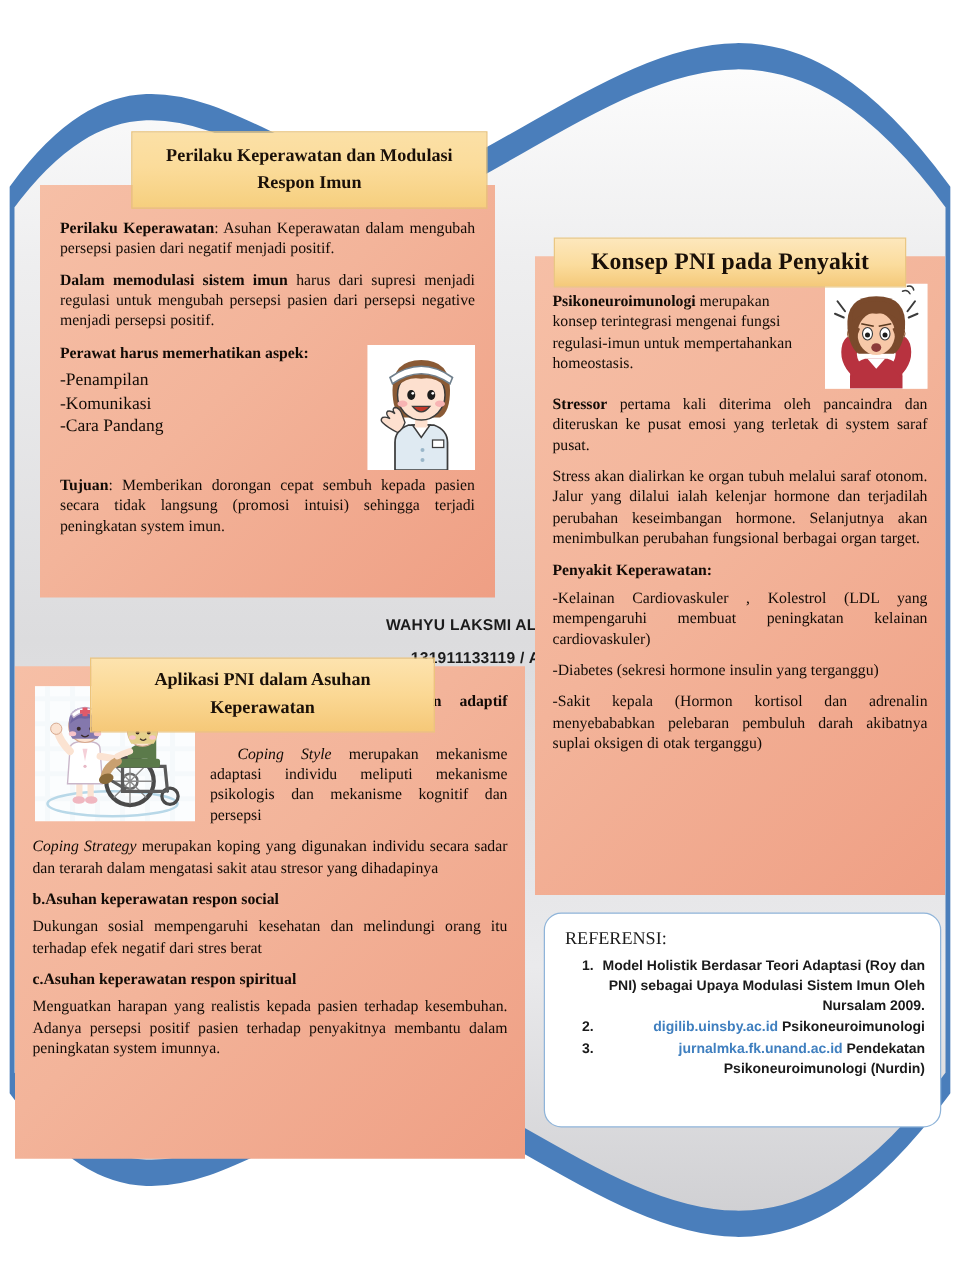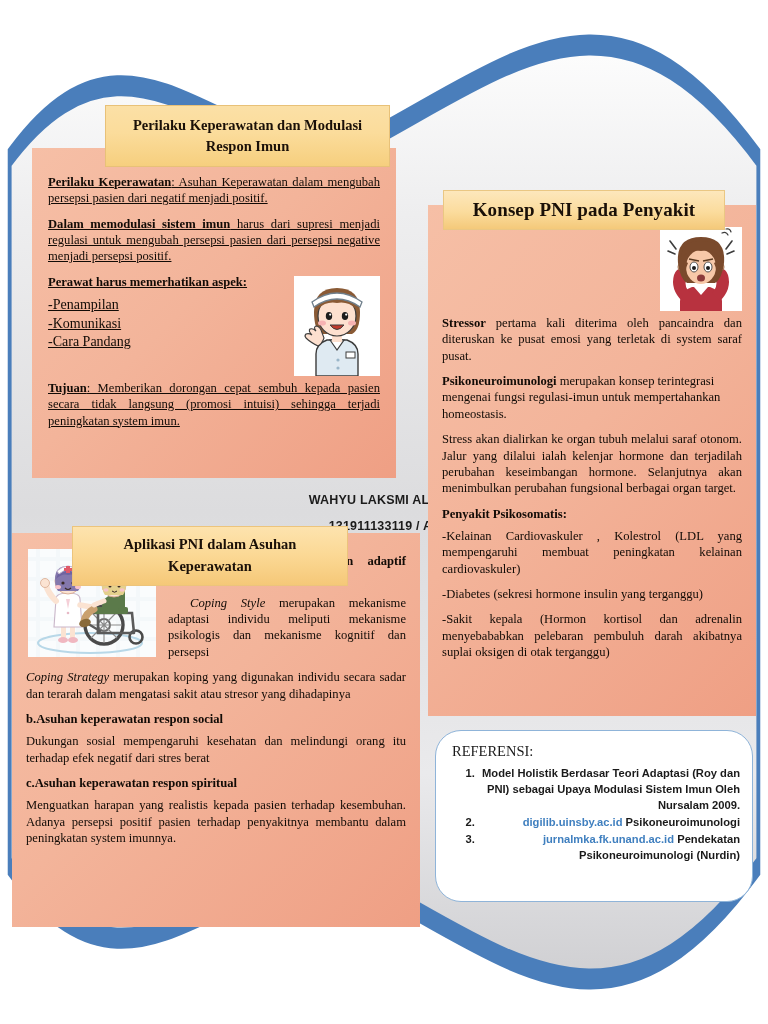--- a/index.html
+++ b/index.html
@@ -105,21 +105,20 @@
     background: linear-gradient(135deg, #f6bfa6 0%, #f3b49a 45%, #ef9f84 100%);
     color: #120b06;
     z-index: 2;
   }
   #panel-left-top {
     left: 32px;
     top: 148px;
     width: 364px;
     height: 330px;
     padding: 26px 16px 10px 16px;
-    text-decoration: underline;
   }
   #panel-left-bottom {
     left: 12px;
     top: 533px;
     width: 408px;
     height: 394px;
     padding: 12px 14px 10px 14px;
   }
   #panel-right {
     left: 428px;
@@ -160,21 +159,21 @@
 
   
   #referensi-box {
     position: absolute;
     left: 435px;
     top: 730px;
     width: 318px;
     height: 172px;
     box-sizing: border-box;
     border: 1.6px solid #8fb4d9;
-    border-radius: 26px;
+    border-radius: 14px;
     background: #ffffff;
     padding: 12px 12px 8px 16px;
     z-index: 3;
   }
   #referensi-box .ref-title {
     font-size: 14.5px;
     color: #1a1a1a;
     margin-bottom: 6px;
     font-family: "Liberation Serif", serif;
   }
@@ -307,27 +306,27 @@
         <path d="M29,32 L39,34" stroke="#5a3a20" stroke-width="1.4" fill="none"></path>
         <path d="M53,32 L43,34" stroke="#5a3a20" stroke-width="1.4" fill="none"></path>
 
         <ellipse cx="41" cy="51" rx="4" ry="3.5" fill="#8c3a3a"></ellipse>
 
         <path d="M10,14 L16,22 M8,24 L15,27 M72,14 L66,22 M74,24 L67,27" stroke="#3c3c3c" stroke-width="1.6" fill="none" stroke-linecap="round"></path>
         <path d="M62,6 q4,-2 6,2 M66,2 q4,-1 5,3" stroke="#3c3c3c" stroke-width="1.2" fill="none" stroke-linecap="round"></path>
       </svg>
     </div>
 
+    <p class="body nojust"><span class="b">Psikoneuroimunologi</span><span> merupakan konsep terintegrasi mengenai fungsi regulasi-imun untuk mempertahankan homeostasis.</span></p>
+
     <p class="body" style="clear:both;"><span class="b">Stressor</span><span> pertama kali diterima oleh pancaindra dan diteruskan ke pusat emosi yang terletak di system saraf pusat.</span></p>
 
-    <p class="body nojust"><span class="b">Psikoneuroimunologi</span><span> merupakan konsep terintegrasi mengenai fungsi regulasi-imun untuk mempertahankan homeostasis.</span></p>
-
     <p class="body">Stress akan dialirkan ke organ tubuh melalui saraf otonom. Jalur yang dilalui ialah kelenjar hormone dan terjadilah perubahan keseimbangan hormone. Selanjutnya akan menimbulkan perubahan fungsional berbagai organ target.</p>
 
-    <p class="body tight"><span class="b">Penyakit Psikosomatis:</span></p>
+    <p class="body tight"><span class="b">Penyakit Keperawatan:</span></p>
 
     <p class="body">-Kelainan Cardiovaskuler , Kolestrol (LDL yang mempengaruhi membuat peningkatan kelainan cardiovaskuler)</p>
     <p class="body">-Diabetes (sekresi hormone insulin yang terganggu)</p>
     <p class="body">-Sakit kepala (Hormon kortisol dan adrenalin menyebababkan pelebaran pembuluh darah akibatnya suplai oksigen di otak terganggu)</p>
   </div>
 
   <div class="banner" id="aplikasi-banner">
     <span>Aplikasi PNI dalam Asuhan Keperawatan</span>
   </div>
 

